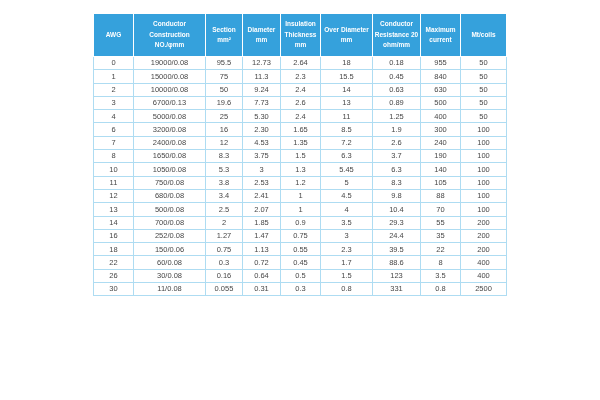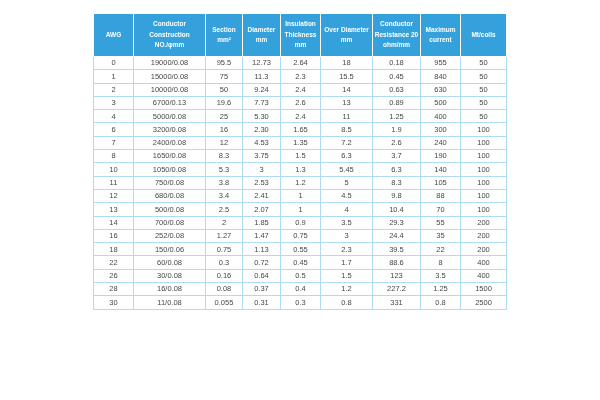--- a/index.html
+++ b/index.html
@@ -285,31 +285,20 @@
             <td>30/0.08</td>
             <td>0.16</td>
             <td>0.64</td>
             <td>0.5</td>
             <td>1.5</td>
             <td>123</td>
             <td>3.5</td>
             <td>400</td>
           </tr>
           <tr>
-            <td>28</td>
-            <td>16/0.08</td>
-            <td>0.08</td>
-            <td>0.37</td>
-            <td>0.4</td>
-            <td>1.2</td>
-            <td>227.2</td>
-            <td>1.25</td>
-            <td>1500</td>
-          </tr>
-          <tr>
             <td>30</td>
             <td>11/0.08</td>
             <td>0.055</td>
             <td>0.31</td>
             <td>0.3</td>
             <td>0.8</td>
             <td>331</td>
             <td>0.8</td>
             <td>2500</td>
           </tr>

